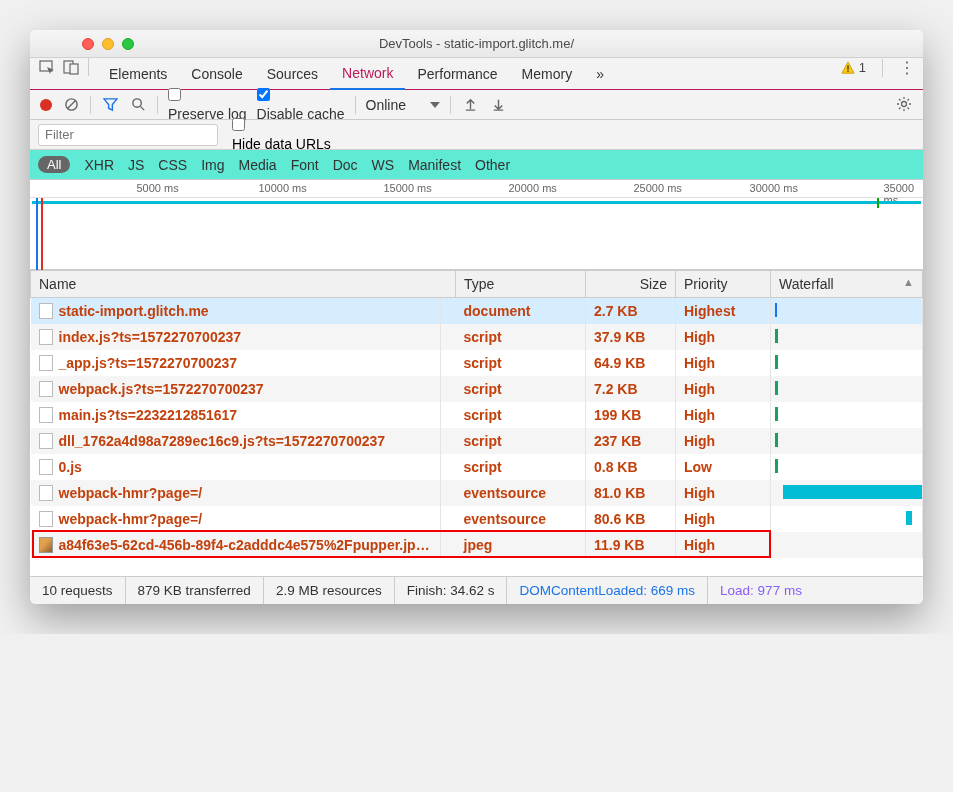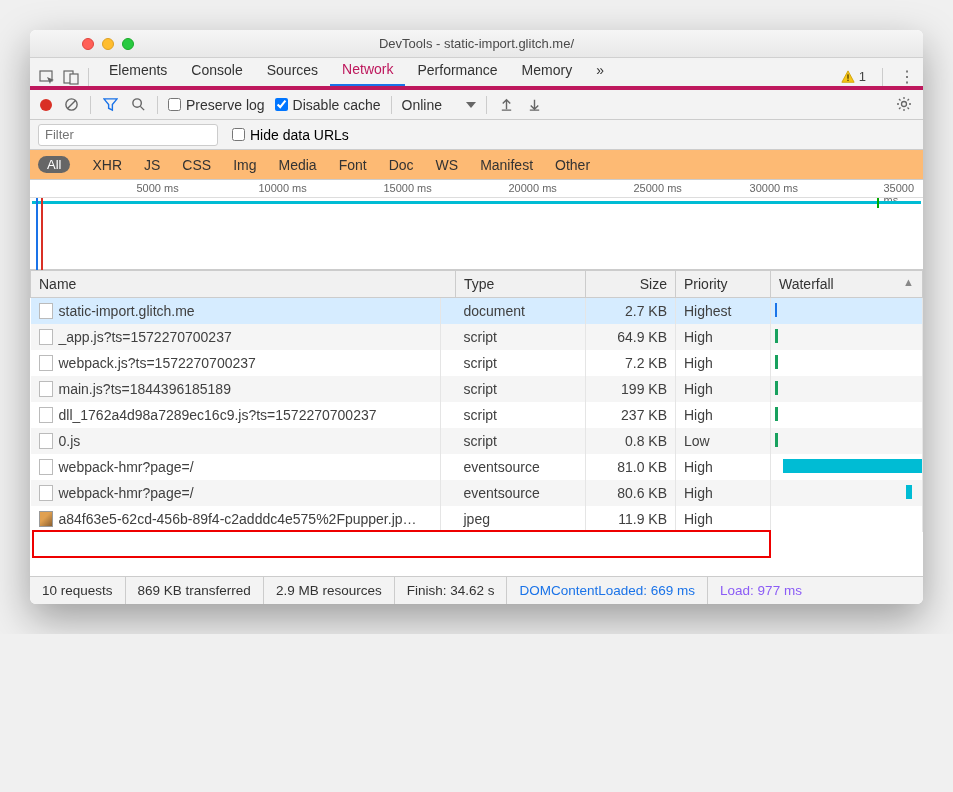--- a/index.html
+++ b/index.html
@@ -5,64 +5,64 @@
 * { box-sizing: border-box; margin: 0; padding: 0; font-family: -apple-system, BlinkMacSystemFont, "Segoe UI", Helvetica, Arial, sans-serif; }
 body { background: #f0f0f0; padding: 30px; }
 .window { width: 893px; background: #fff; border-radius: 6px; box-shadow: 0 15px 40px rgba(0,0,0,0.35); overflow: hidden; margin: 0 auto; }
 .titlebar { height: 28px; background: linear-gradient(#f6f6f6,#e8e8e8); display: flex; align-items: center; position: relative; border-bottom: 1px solid #d0d0d0; padding-left: 40px; }
 .traffic { display: flex; gap: 8px; padding-left: 12px; }
 .dot { width: 12px; height: 12px; border-radius: 50%; }
 .dot.red { background: #ff5f57; border: 0.5px solid #e0443e; }
 .dot.yellow { background: #ffbd2e; border: 0.5px solid #dea123; }
 .dot.green { background: #28c940; border: 0.5px solid #1aab29; }
 .titletext { position: absolute; left: 0; right: 0; text-align: center; font-size: 13px; color: #4a4a4a; }
-.tabbar { height: 32px; background: #f3f3f3; border-bottom: 4px solid #be185d; display: flex; align-items: flex-end; padding: 0 8px; font-size: 14px; color: #444; }
+.tabbar { height: 32px; background: #f3f3f3; border-bottom: 1px solid #be185d; display: flex; align-items: flex-start; padding: 0 8px; font-size: 14px; color: #444; }
 .ti { width: 18px; height: 18px; display: inline-flex; align-items: center; justify-content: center; color: #555; }
 .tabbar .sep { width: 1px; height: 18px; background: #ccc; margin: 0 8px; }
 .tabs { display: flex; gap: 0; }
 .tab { padding: 0 12px; height: 32px; display: flex; align-items: center; cursor: pointer; color: #333; }
 .tab.active { color: #be185d; border-bottom: 2px solid #1a73e8; }
 .tabbar .right { margin-left: auto; display: flex; align-items: center; gap: 8px; }
 .warn { display: flex; align-items: center; gap: 4px; font-size: 13px; }
 .warn svg { width: 14px; height: 14px; }
 .toolbar { height: 30px; background: #f3f3f3; border-bottom: 1px solid #ccc; display: flex; align-items: center; padding: 0 10px; gap: 10px; font-size: 14px; color: #333; }
 .toolbar .sep { width: 1px; height: 18px; background: #ccc; }
 .rec { width: 12px; height: 12px; border-radius: 50%; background: #d93025; }
 .funnel { color: #1a73e8; }
-.cb { display: flex; align-items: center; gap: 5px; }
+.cb { display: flex; align-items: flex-start; gap: 5px; flex-direction: column; }
 .cb input { width: 13px; height: 13px; }
 .online { display: flex; align-items: center; gap: 18px; }
 .online .tri { width: 0; height: 0; border-left: 5px solid transparent; border-right: 5px solid transparent; border-top: 6px solid #666; margin-left: 6px; }
 .toolbar .right { margin-left: auto; }
 .gear { color: #666; }
 .filterbar { height: 30px; background: #f3f3f3; border-bottom: 1px solid #ccc; display: flex; align-items: center; padding: 0 8px; gap: 14px; font-size: 14px; }
 .filterbox { width: 180px; height: 22px; border: 1px solid #ccc; border-radius: 3px; padding: 0 6px; font-size: 13px; color: #999; background: #fff; }
-.types { height: 30px; background: #fdba74; border-bottom: 1px solid #ccc; display: flex; align-items: center; padding: 0 8px; gap: 22px; font-size: 14px; color: #333; }
+.types { height: 30px; background: #5eead4; border-bottom: 1px solid #ccc; display: flex; align-items: center; padding: 0 8px; gap: 14px; font-size: 14px; color: #333; }
 .types .pill { background: #666; color: #fff; border-radius: 9px; padding: 1px 9px; font-size: 13px; }
 .timeline { height: 90px; border-bottom: 1px solid #ccc; background: #fff; position: relative; }
 .ticks { height: 18px; border-bottom: 1px solid #ddd; position: relative; font-size: 11px; color: #666; }
 .ticks span { position: absolute; top: 2px; transform: translateX(-50%); padding-left: 23px; }
 .tarea { position: relative; height: 72px; }
 .tline { position: absolute; top: 0; bottom: 0; width: 2px; }
 .tl-blue { background: #1a73e8; left: 6px; width: 2px; }
 .tl-red { background: #d93025; left: 11px; width: 2px; }
 .tl-cyan { position: absolute; top: 3px; height: 3px; background: #00bcd4; left: 2px; right: 2px; }
 .tl-green-mark { position: absolute; top: 0; height: 10px; width: 2px; background: #0a0; right: 44px; }
 .table-wrap { height: 306px; overflow: hidden; position: relative; }
 table { width: 100%; border-collapse: collapse; font-size: 14px; }
 thead th { background: #f1f1f1; border: 1px solid #ccc; padding: 5px 8px; text-align: left; font-weight: normal; color: #333; height: 26px; }
 thead th:nth-child(3) { text-align: right; }
-tbody td { border-right: 1px solid #e5e5e5; padding: 4px 8px; color: #404040; height: 26px; white-space: nowrap; overflow: hidden; text-overflow: ellipsis; }
+tbody td { border-right: 1px solid #e5e5e5; padding: 4px 8px; color: #c2410c; height: 26px; white-space: nowrap; overflow: hidden; text-overflow: ellipsis; font-weight: bold; }
 tbody tr:nth-child(odd) { background: #fff; }
 tbody tr:nth-child(even) { background: #f5f5f5; }
 tbody tr.sel { background: #d6ecff; }
 td.name { display: flex; align-items: center; gap: 6px; max-width: 410px; }
 .fi { width: 14px; height: 16px; border: 1px solid #bbb; background: #fff; flex-shrink: 0; position: relative; }
 .fi.img { background: linear-gradient(135deg,#e0a050 40%,#8b6030 100%); border: 1px solid #999; }
-td.size { text-align: right; }
+td.size { }
 .wf-cell { position: relative; padding: 0 !important; }
 .wf-bar { position: absolute; height: 14px; top: 5px; }
 .wf-blue { background: #1a73e8; left: 4px; width: 2px; }
 .wf-green { background: #18a15e; left: 4px; width: 3px; }
 .wf-cyan-long { background: #00bcd4; left: 12px; right: 0; }
 .red-box { position: absolute; border: 2.5px solid #e00; pointer-events: none; }
 .statusbar { height: 28px; border-top: 1px solid #ccc; background: #f3f3f3; display: flex; align-items: flex-end; font-size: 13.5px; color: #333; }
 .statusbar .item { padding: 0 12px; border-right: 1px solid #ccc; height: 100%; display: flex; align-items: center; }
 .statusbar .item.dcl { color: #1a73e8; }
 .statusbar .item.load { color: #8b5cf6; border-right: none; }
@@ -243,20 +243,32 @@
             <td>document</td>
             <td class="size">2.7 KB</td>
             <td>Highest</td>
             <td class="wf-cell">
               <div class="wf-bar wf-blue"></div>
             </td>
           </tr>
           <tr>
             <td class="name">
               <span class="fi"></span>
+              <span>index.js?ts=1572270700237</span>
+            </td>
+            <td>script</td>
+            <td class="size">37.9 KB</td>
+            <td>High</td>
+            <td class="wf-cell">
+              <div class="wf-bar wf-green"></div>
+            </td>
+          </tr>
+          <tr>
+            <td class="name">
+              <span class="fi"></span>
               <span>_app.js?ts=1572270700237</span>
             </td>
             <td>script</td>
             <td class="size">64.9 KB</td>
             <td>High</td>
             <td class="wf-cell">
               <div class="wf-bar wf-green"></div>
             </td>
           </tr>
           <tr>
@@ -267,21 +279,21 @@
             <td>script</td>
             <td class="size">7.2 KB</td>
             <td>High</td>
             <td class="wf-cell">
               <div class="wf-bar wf-green"></div>
             </td>
           </tr>
           <tr>
             <td class="name">
               <span class="fi"></span>
-              <span>main.js?ts=1844396185189</span>
+              <span>main.js?ts=2232212851617</span>
             </td>
             <td>script</td>
             <td class="size">199 KB</td>
             <td>High</td>
             <td class="wf-cell">
               <div class="wf-bar wf-green"></div>
             </td>
           </tr>
           <tr>
             <td class="name">
@@ -341,20 +353,20 @@
             <td>High</td>
             <td class="wf-cell"></td>
           </tr>
         </tbody>
     </table>
     <div class="red-box" id="redbox" style="left: 2px; top: 260px; width: 738.5px; height: 28px;"></div>
   </div>
 
   <div class="statusbar">
     <div class="item">10 requests</div>
-    <div class="item">869 KB transferred</div>
+    <div class="item">879 KB transferred</div>
     <div class="item">2.9 MB resources</div>
     <div class="item">Finish: 34.62 s</div>
     <div class="item dcl">DOMContentLoaded: 669 ms</div>
     <div class="item load">Load: 977 ms</div>
   </div>
 
 </div>
 
 </body></html>

